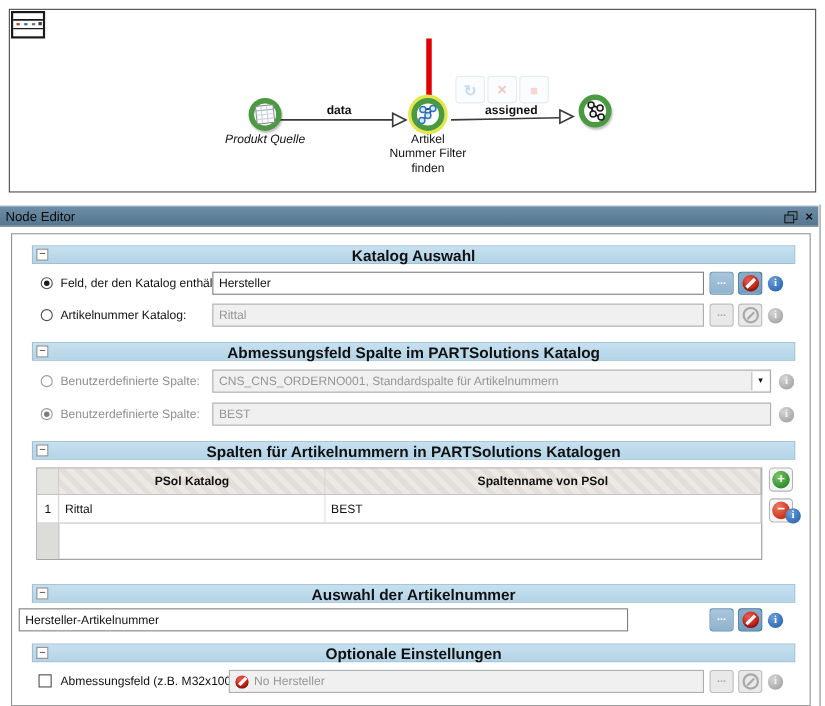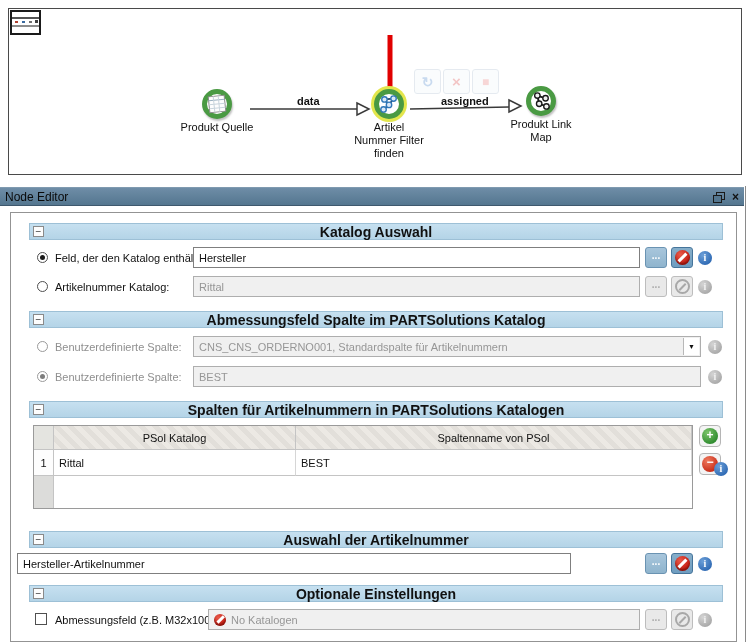--- a/index.html
+++ b/index.html
@@ -61,21 +61,21 @@
   .no-entry.small::after { left:1.5px; top:4.5px; width:9px; height:2.5px; }
   .no-entry.gray { background:#e9e9e9; border:2px solid #a8a8a8; box-shadow:none; }
   .no-entry.gray::after { background:#a8a8a8; left:1px; top:5px; width:9px; height:2px; }
 
   .info-icon { position:absolute; width:14px; height:14px; border-radius:50%; background:radial-gradient(circle at 35% 30%, #6b9fd8, #2f6ab4 75%); color:#fff; font-size:10px; font-weight:bold; font-family:"Liberation Serif", serif; text-align:center; line-height:14px; }
   .info-icon.disabled { background:radial-gradient(circle at 35% 30%, #d4d4d4, #a9a9a9 75%); color:#f2f2f2; }
 
   
   .grid-table { position:absolute; left:22px; top:212px; width:660px; height:84px; border:1px solid #9a9a9a; background:#fff; display:grid; grid-template-columns:20px 242px 1fr; grid-template-rows:24px 26px 1fr; }
   .gt-corner { background:#e4e4e0; border-right:1px solid #c4c4c4; border-bottom:1px solid #c4c4c4; }
-  .gt-head { background:repeating-linear-gradient(45deg,#ece9e4 0 5px,#e2dfda 5px 10px); border-right:1px solid #c4c4c4; border-bottom:1px solid #c4c4c4; font-size:11px; font-weight:normal; color:#111; display:flex; align-items:center; justify-content:center; }
+  .gt-head { background:repeating-linear-gradient(45deg,#ece9e4 0 5px,#e2dfda 5px 10px); border-right:1px solid #c4c4c4; border-bottom:1px solid #c4c4c4; font-size:11px; font-weight:bold; color:#111; display:flex; align-items:center; justify-content:center; }
   .gt-rowhead { background:#fdfdfd; border-right:1px solid #c4c4c4; border-bottom:1px solid #c4c4c4; font-size:11px; color:#111; display:flex; align-items:center; justify-content:center; }
   .gt-cell { border-right:1px solid #d6d6d6; border-bottom:1px solid #c4c4c4; font-size:11px; color:#111; display:flex; align-items:center; padding:0 5px; background:#fff; }
   .gt-strip { background:#dcdcda; border-right:1px solid #c4c4c4; }
 
   .round-btn { position:absolute; width:22px; height:22px; border:1px solid #b5b5b5; border-radius:4px; background:#f4f4f4; display:flex; align-items:center; justify-content:center; }
   .round-btn .ball { width:16px; height:16px; border-radius:50%; color:#fff; font-size:12px; font-weight:bold; text-align:center; line-height:15px; }
   .ball.green { background:radial-gradient(circle at 35% 30%, #7cc56a, #2e8a2e 75%); }
   .ball.red { background:radial-gradient(circle at 35% 30%, #ef7a5f, #c62b17 75%); line-height:13px; }
 </style>
 </head>
@@ -112,21 +112,21 @@
         <span class="ghost-refresh">↻</span>
       </div>
     <div class="ghost-btn">
         <span class="ghost-x">×</span>
       </div>
     <div class="ghost-btn">
         <span class="ghost-stop">■</span>
       </div>
   </div>
 
-  <div class="node" style="left:160px; top:80px;">
+  <div class="node" style="left:184px; top:80px;font-style:italic;">
     <div class="node-circle">
       <svg width="20" height="20" viewBox="0 0 20 20" style="transform:rotate(-6deg)">
         <rect x="2" y="2" width="16" height="16" fill="#fdfdfd" stroke="#8a8a8a"></rect>
         <line x1="2" y1="6" x2="18" y2="6" stroke="#9ab0c0"></line>
         <line x1="2" y1="10" x2="18" y2="10" stroke="#c8d4dc"></line>
         <line x1="2" y1="14" x2="18" y2="14" stroke="#c8d4dc"></line>
         <line x1="7" y1="2" x2="7" y2="18" stroke="#c8d4dc"></line>
         <line x1="12" y1="2" x2="12" y2="18" stroke="#c8d4dc"></line>
       </svg>
     </div>
@@ -156,22 +156,20 @@
       <svg width="22" height="22" viewBox="0 0 22 22">
         <line x1="7" y1="5" x2="16" y2="8" stroke="#1a1a1a" stroke-width="2"></line>
         <line x1="7" y1="5" x2="9" y2="14" stroke="#1a1a1a" stroke-width="2"></line>
         <line x1="9" y1="14" x2="17" y2="17" stroke="#1a1a1a" stroke-width="2"></line>
         <circle cx="7" cy="5" r="3" fill="#efefef" stroke="#1a1a1a" stroke-width="1.5"></circle>
         <circle cx="16" cy="8" r="3" fill="#efefef" stroke="#1a1a1a" stroke-width="1.5"></circle>
         <circle cx="9" cy="14" r="3" fill="#efefef" stroke="#1a1a1a" stroke-width="1.5"></circle>
         <circle cx="17" cy="17" r="3" fill="#efefef" stroke="#1a1a1a" stroke-width="1.5"></circle>
       </svg>
     </div>
-    <div class="node-label">Produkt Link
-Map</div>
   </div>
 </div>
 
 <div class="titlebar">
   <span class="titlebar-title">Node Editor</span>
   <span class="float-icon"></span>
   <span class="title-close">×</span>
 </div>
 <div class="right-rail"></div>
 
@@ -267,21 +265,21 @@
   <div class="sec-header" style="top:372px;">
     <span class="collapse-btn">−</span>
     <span class="sec-title">Optionale Einstellungen</span>
   </div>
 
   <div>
     <span class="checkbox" style="left:24px; top:400px;"></span>
     <span class="lbl" style="left:44px; top:401px;">Abmessungsfeld (z.B. M32x100):</span>
     <div class="field disabled" style="left:197px; top:396px; width:432px; gap:5px;">
       <span class="no-entry small" style="flex:0 0 auto;"></span>
-      <span>No Katalogen</span>
+      <span>No Hersteller</span>
     </div>
     <div class="btn-browse disabled" style="left:634px; top:396px;">...</div>
     <div class="btn-block disabled" style="left:660px; top:396px;">
         <span class="no-entry gray"></span>
       </div>
     <span class="info-icon disabled" style="left:687px; top:400px;">i</span>
   </div>
 
 </div>
 

